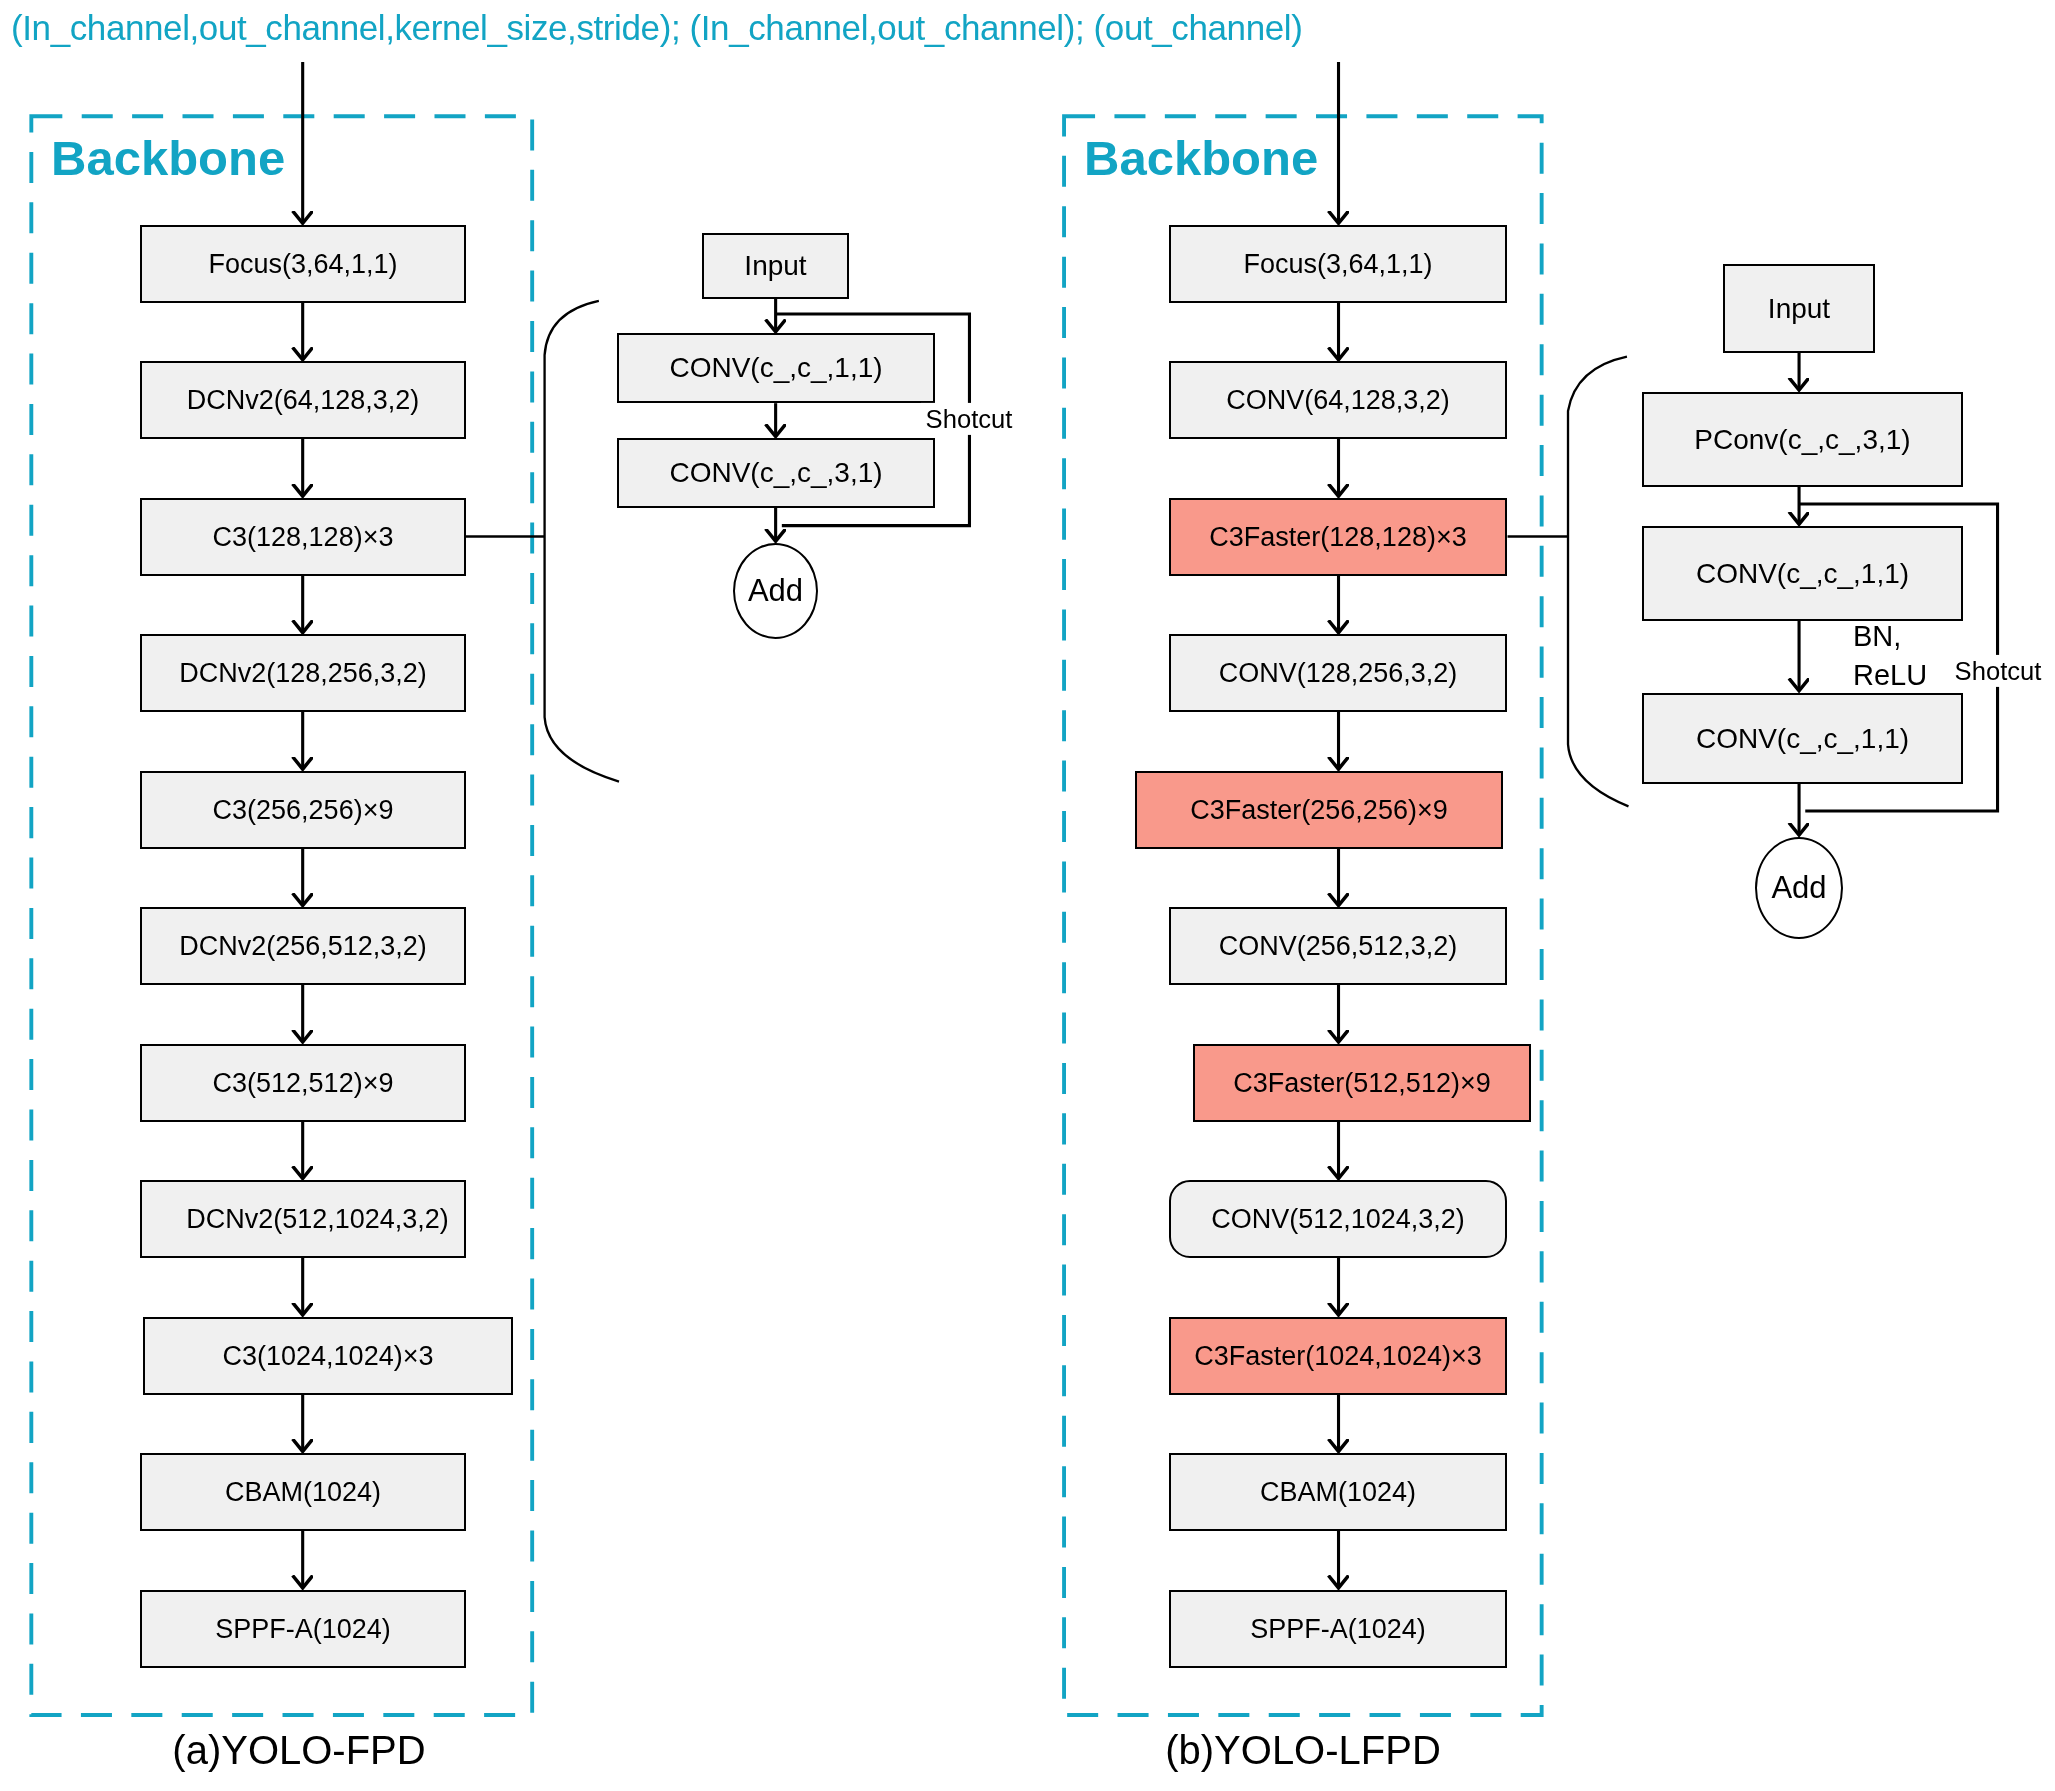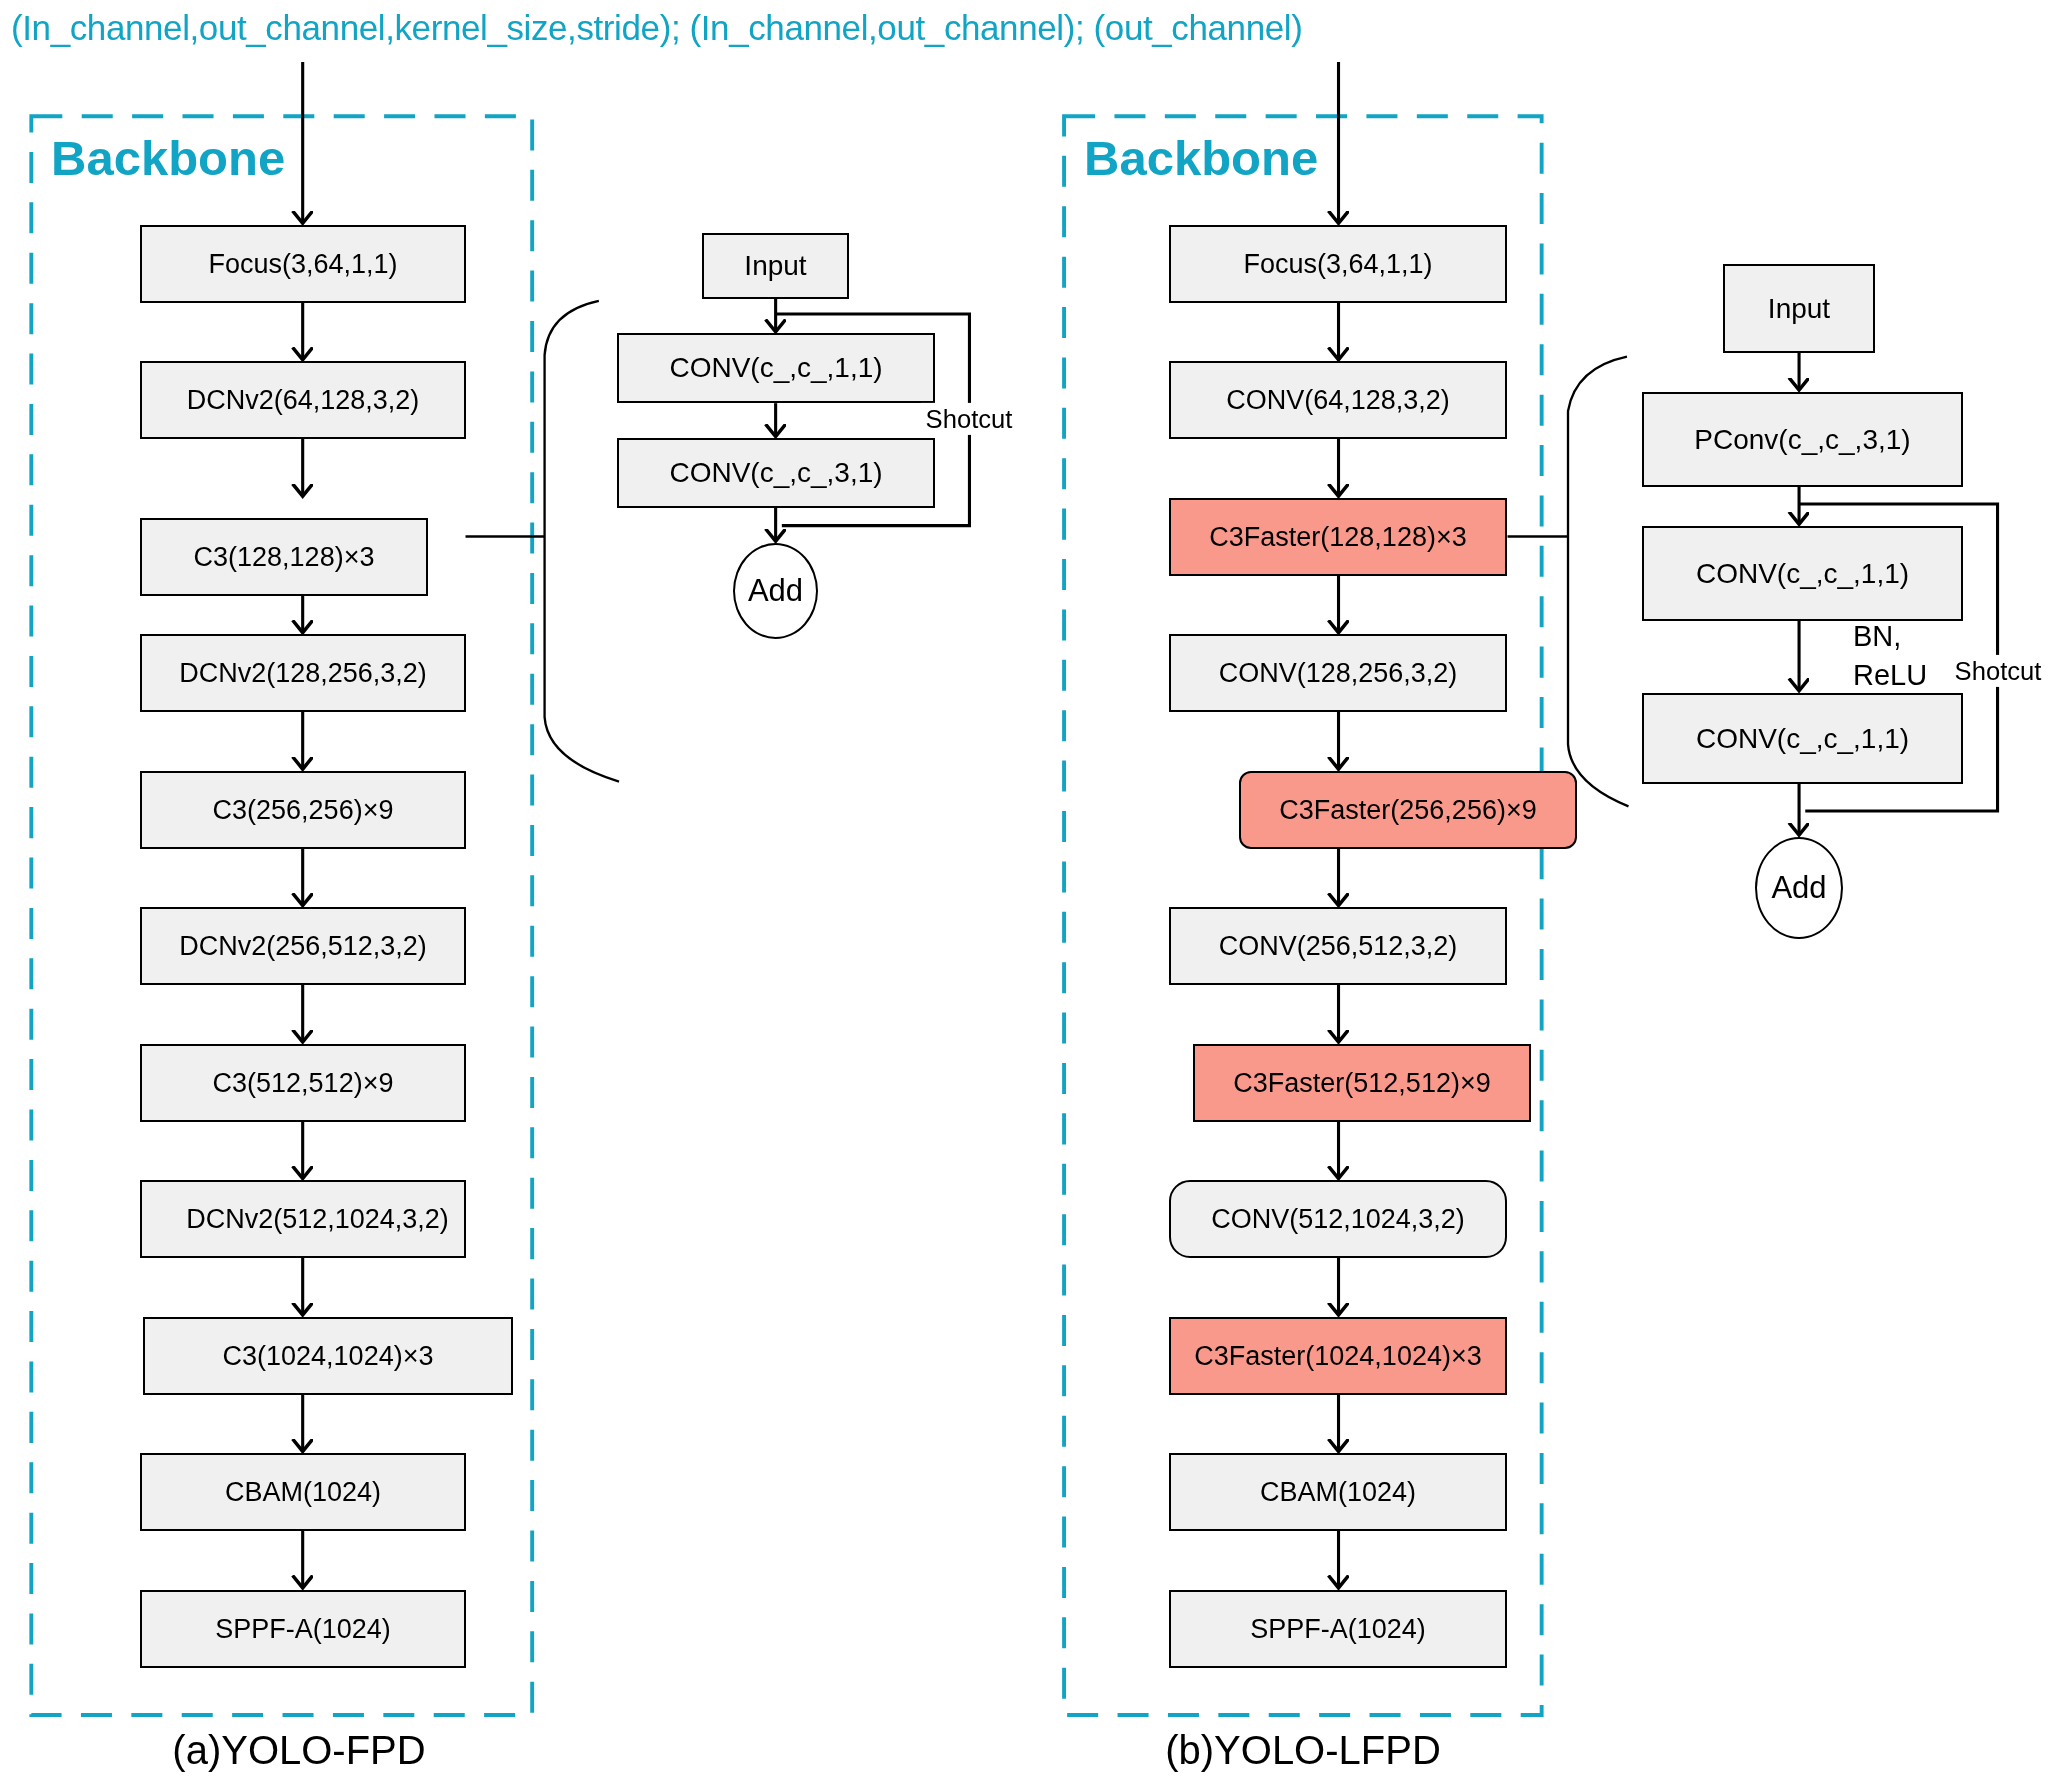--- a/index.html
+++ b/index.html
@@ -128,34 +128,34 @@
     <div>BN,</div>
     <div>ReLU</div>
   </div>
   <div class="lab" style="left:1998px;top:671px;">Shotcut</div>
 
   <div class="cap" style="left:299px;top:1728px;">(a)YOLO-FPD</div>
   <div class="cap" style="left:1303px;top:1728px;">(b)YOLO-LFPD</div>
 
 <div class="block" style="left: 140px; top: 225px; width: 326px;">Focus(3,64,1,1)</div>
     <div class="block" style="left: 140px; top: 361px; width: 326px;">DCNv2(64,128,3,2)</div>
-    <div class="block" style="left: 140px; top: 518px; width: 288px;">C3(128,128)×3</div>
+    <div class="block" style="left: 140px; top: 498px; width: 326px;">C3(128,128)×3</div>
     <div class="block" style="left: 140px; top: 634px; width: 326px;">DCNv2(128,256,3,2)</div>
     <div class="block" style="left: 140px; top: 771px; width: 326px;">C3(256,256)×9</div>
     <div class="block" style="left: 140px; top: 907px; width: 326px;">DCNv2(256,512,3,2)</div>
     <div class="block" style="left: 140px; top: 1044px; width: 326px;">C3(512,512)×9</div>
     <div class="block" style="left: 140px; top: 1180px; width: 326px; padding-left: 29px;">DCNv2(512,1024,3,2)</div>
     <div class="block" style="left: 143px; top: 1317px; width: 370px;">C3(1024,1024)×3</div>
     <div class="block" style="left: 140px; top: 1453px; width: 326px;">CBAM(1024)</div>
     <div class="block" style="left: 140px; top: 1590px; width: 326px;">SPPF-A(1024)</div>
     <div class="block" style="left: 1169px; top: 225px; width: 338px;">Focus(3,64,1,1)</div>
     <div class="block" style="left: 1169px; top: 361px; width: 338px;">CONV(64,128,3,2)</div>
     <div class="block hl" style="left: 1169px; top: 498px; width: 338px;">C3Faster(128,128)×3</div>
     <div class="block" style="left: 1169px; top: 634px; width: 338px;">CONV(128,256,3,2)</div>
-    <div class="block hl" style="left: 1239px; top: 771px; width: 338px; border-radius: 12px;">C3Faster(256,256)×9</div>
+    <div class="block hl" style="left: 1135px; top: 771px; width: 368px;">C3Faster(256,256)×9</div>
     <div class="block" style="left: 1169px; top: 907px; width: 338px;">CONV(256,512,3,2)</div>
     <div class="block hl" style="left: 1169px; top: 1044px; width: 338px; margin-left: 24px;">C3Faster(512,512)×9</div>
     <div class="block" style="left: 1169px; top: 1180px; width: 338px; border-radius: 21px;">CONV(512,1024,3,2)</div>
     <div class="block hl" style="left: 1169px; top: 1317px; width: 338px;">C3Faster(1024,1024)×3</div>
     <div class="block" style="left: 1169px; top: 1453px; width: 338px;">CBAM(1024)</div>
     <div class="block" style="left: 1169px; top: 1590px; width: 338px;">SPPF-A(1024)</div>
   </div>
 
 
 </body></html>

